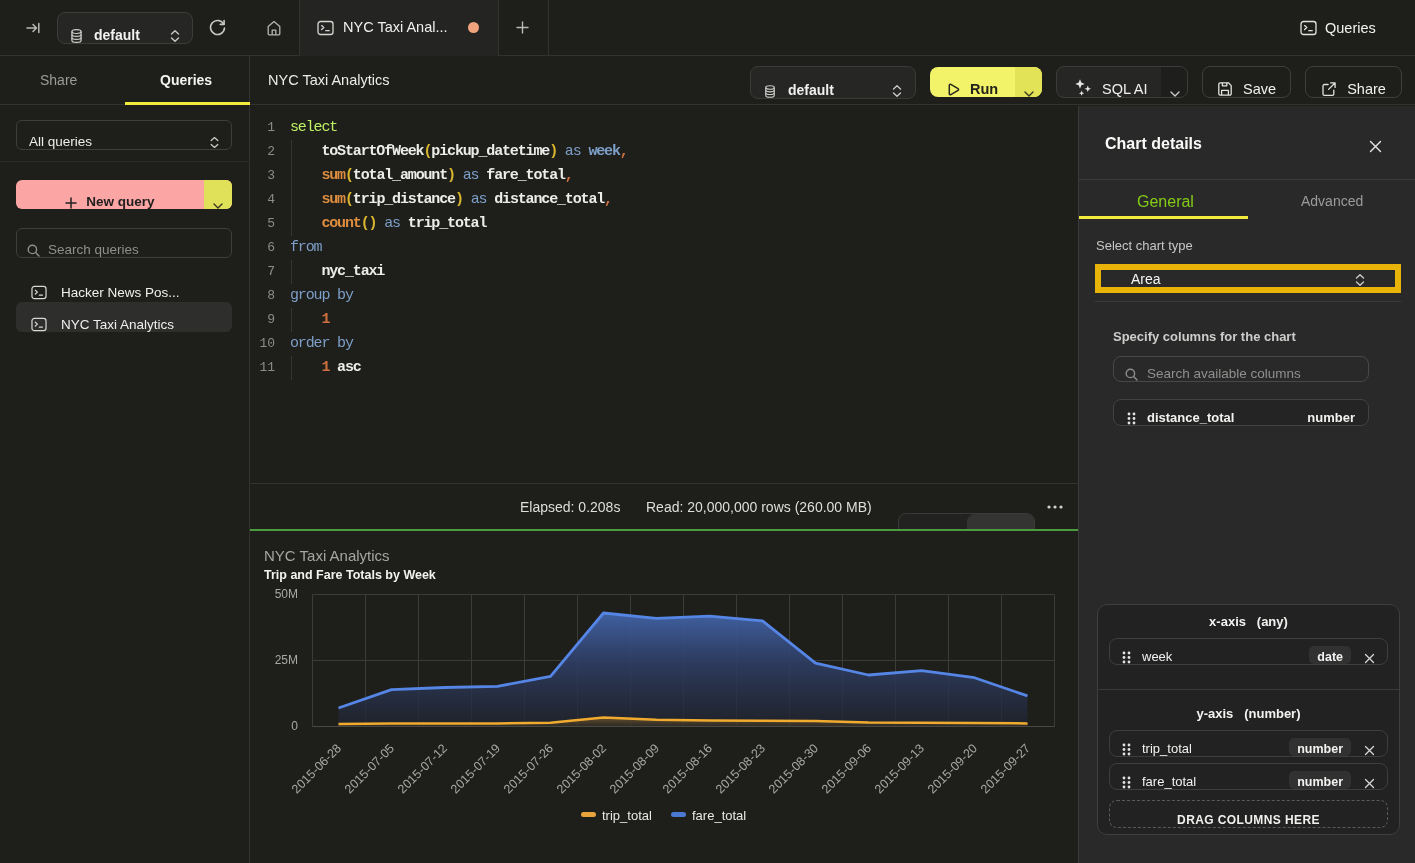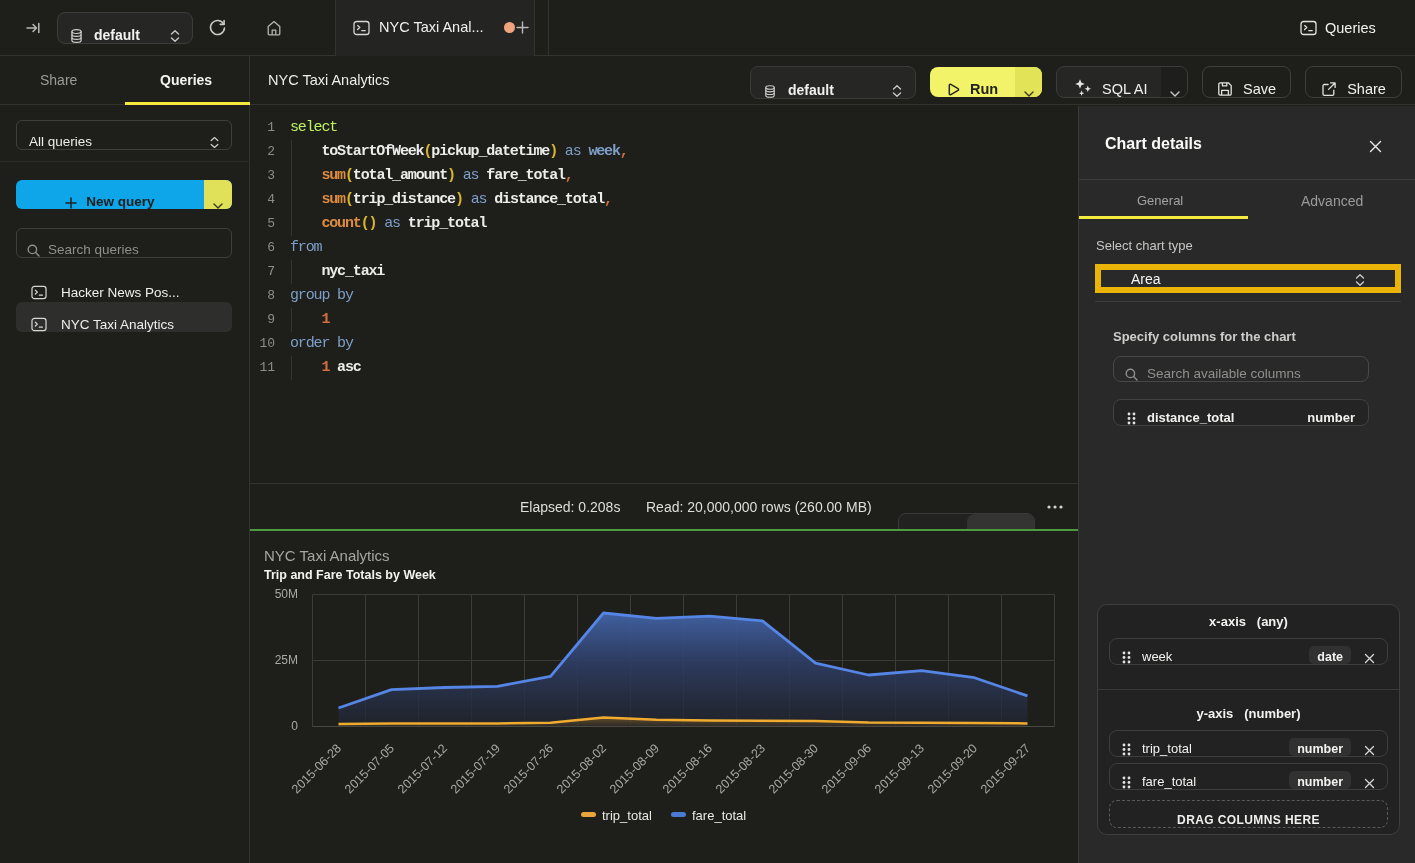--- a/index.html
+++ b/index.html
@@ -35,21 +35,21 @@
     <svg class="abs" style="left:209px;top:19px;" width="17" height="18" viewBox="0 0 17 18" fill="none" stroke="#c9c9c6" stroke-width="1.6" stroke-linecap="round">
       <path d="M14.7 5.2A7 7 0 1 0 15.5 9"></path>
       <path d="M15.1 1.6v3.8h-3.8" stroke-linejoin="round"></path>
     </svg>
 
     <svg class="abs" style="left:266px;top:20px;" width="16" height="16" viewBox="0 0 16 16" fill="none" stroke="#b4b4b1" stroke-width="1.3" stroke-linejoin="round">
       <path d="M2.2 6.6L8 1.6l5.8 5v7.2a1 1 0 0 1-1 1H3.2a1 1 0 0 1-1-1z"></path>
       <path d="M6.2 14.7v-4.6h3.6v4.6"></path>
     </svg>
 
-    <div class="abs" style="left:299px;top:0;width:200px;height:56px;background:#242422;border-left:1px solid #32322e;border-right:1px solid #32322e;margin-left:36px;">
+    <div class="abs" style="left:299px;top:0;width:200px;height:56px;background:#242422;border-left:1px solid #32322e;border-right:1px solid #32322e;">
       <svg class="abs" style="left:17px;top:20px;" width="17" height="16" viewBox="0 0 17 16" fill="none" stroke="#d6d6d3" stroke-width="1.3">
         <rect x="1" y="1.5" width="15" height="13" rx="2.6"></rect>
         <path d="M4.6 5.6l2.2 2-2.2 2" stroke-linecap="round" stroke-linejoin="round"></path>
         <path d="M8.8 10.7h3.4" stroke-linecap="round"></path>
       </svg>
       <span class="abs" style="left:43px;top:19px;font-size:14.5px;color:#f0f0ee;">NYC Taxi Anal...</span>
       <div class="abs" style="left:168px;top:22px;width:11px;height:11px;border-radius:50%;background:#f0a47d;"></div>
     </div>
 
     <svg class="abs" style="left:516px;top:21px;" width="13" height="13" viewBox="0 0 13 13" stroke="#b9b9b6" stroke-width="1.4" stroke-linecap="round">
@@ -76,21 +76,21 @@
     </div>
 
     <div class="abs flex" style="left:16px;top:64px;width:216px;height:30px;border:1px solid #3e3e3c;border-radius:6px;padding:0 12px;">
       <span style="font-size:13.5px;color:#ededeb;">All queries</span>
       <svg style="margin-left:auto;" width="9" height="13" viewBox="0 0 9 13" fill="none" stroke="#c9c9c6" stroke-width="1.3" stroke-linecap="round" stroke-linejoin="round">
         <path d="M1.2 4.6L4.5 1.6 7.8 4.6M1.2 8.4L4.5 11.4 7.8 8.4"></path>
       </svg>
     </div>
     <div class="abs" style="left:0;top:105px;width:250px;height:1px;background:#2c2c2a;"></div>
 
-    <div class="abs" style="left:16px;top:124px;width:216px;height:29px;border-radius:6px;background:#0ea5e9;overflow:hidden;">
+    <div class="abs" style="left:16px;top:124px;width:216px;height:29px;border-radius:6px;background:#fca5a5;overflow:hidden;">
       <div class="abs flex" style="left:0;top:0;width:188px;height:29px;justify-content:center;">
         <svg width="12" height="12" viewBox="0 0 12 12" stroke="#222220" stroke-width="1.5" stroke-linecap="round">
             <path d="M6 1v10M1 6h10"></path>
           </svg>
         <span style="margin-left:9px;font-size:13.5px;color:#1e1e1c;font-weight:600;">New query</span>
       </div>
       <div class="abs flex" style="left:188px;top:0;width:28px;height:29px;background:#e0e158;justify-content:center;">
         <svg width="10" height="6" viewBox="0 0 10 6" fill="none" stroke="#3a3a22" stroke-width="1.4" stroke-linecap="round" stroke-linejoin="round">
             <path d="M1 1l4 4 4-4"></path>
           </svg>
@@ -274,21 +274,21 @@
     </svg>
   </div>
 
   <div class="abs" id="rightpanel" style="left:1078px;top:106px;width:337px;height:757px;background:#292929;border-left:1px solid #3a3a3a;">
     <span class="abs" style="left:26px;top:29px;font-size:16px;font-weight:bold;color:#fafaf8;">Chart details</span>
     <svg class="abs" style="left:290px;top:34px;" width="13" height="13" viewBox="0 0 13 13" stroke="#e8e8e6" stroke-width="1.4" stroke-linecap="round">
         <path d="M1.5 1.5l10 10M11.5 1.5l-10 10"></path>
       </svg>
     <div class="abs" style="left:0;top:73px;width:337px;height:1px;background:#3c3c3c;"></div>
 
-    <span class="abs" style="left:58px;top:87px;font-size:13px;color:#a3a3a3;">General</span>
+    <span class="abs" style="left:58px;top:87px;font-size:16px;color:#84cc16;">General</span>
     <span class="abs" style="left:222px;top:87px;font-size:14px;color:#9b9b9b;">Advanced</span>
     <div class="abs" style="left:0;top:110px;width:169px;height:3px;background:#f4e93d;"></div>
 
     <span class="abs" style="left:17px;top:132px;font-size:13px;color:#c6c6c4;">Select chart type</span>
     <div class="abs flex" style="left:16px;top:158px;width:306px;height:29px;border:6px solid #eab308;border-radius:0;padding:0 30px;">
       <span style="font-size:14px;color:#f4f4f2;">Area</span>
       <svg style="margin-left:auto;" width="10" height="14" viewBox="0 0 10 14" fill="none" stroke="#c9c9c9" stroke-width="1.4" stroke-linecap="round" stroke-linejoin="round">
         <path d="M1.5 5L5 1.8 8.5 5M1.5 9L5 12.2 8.5 9"></path>
       </svg>
     </div>

